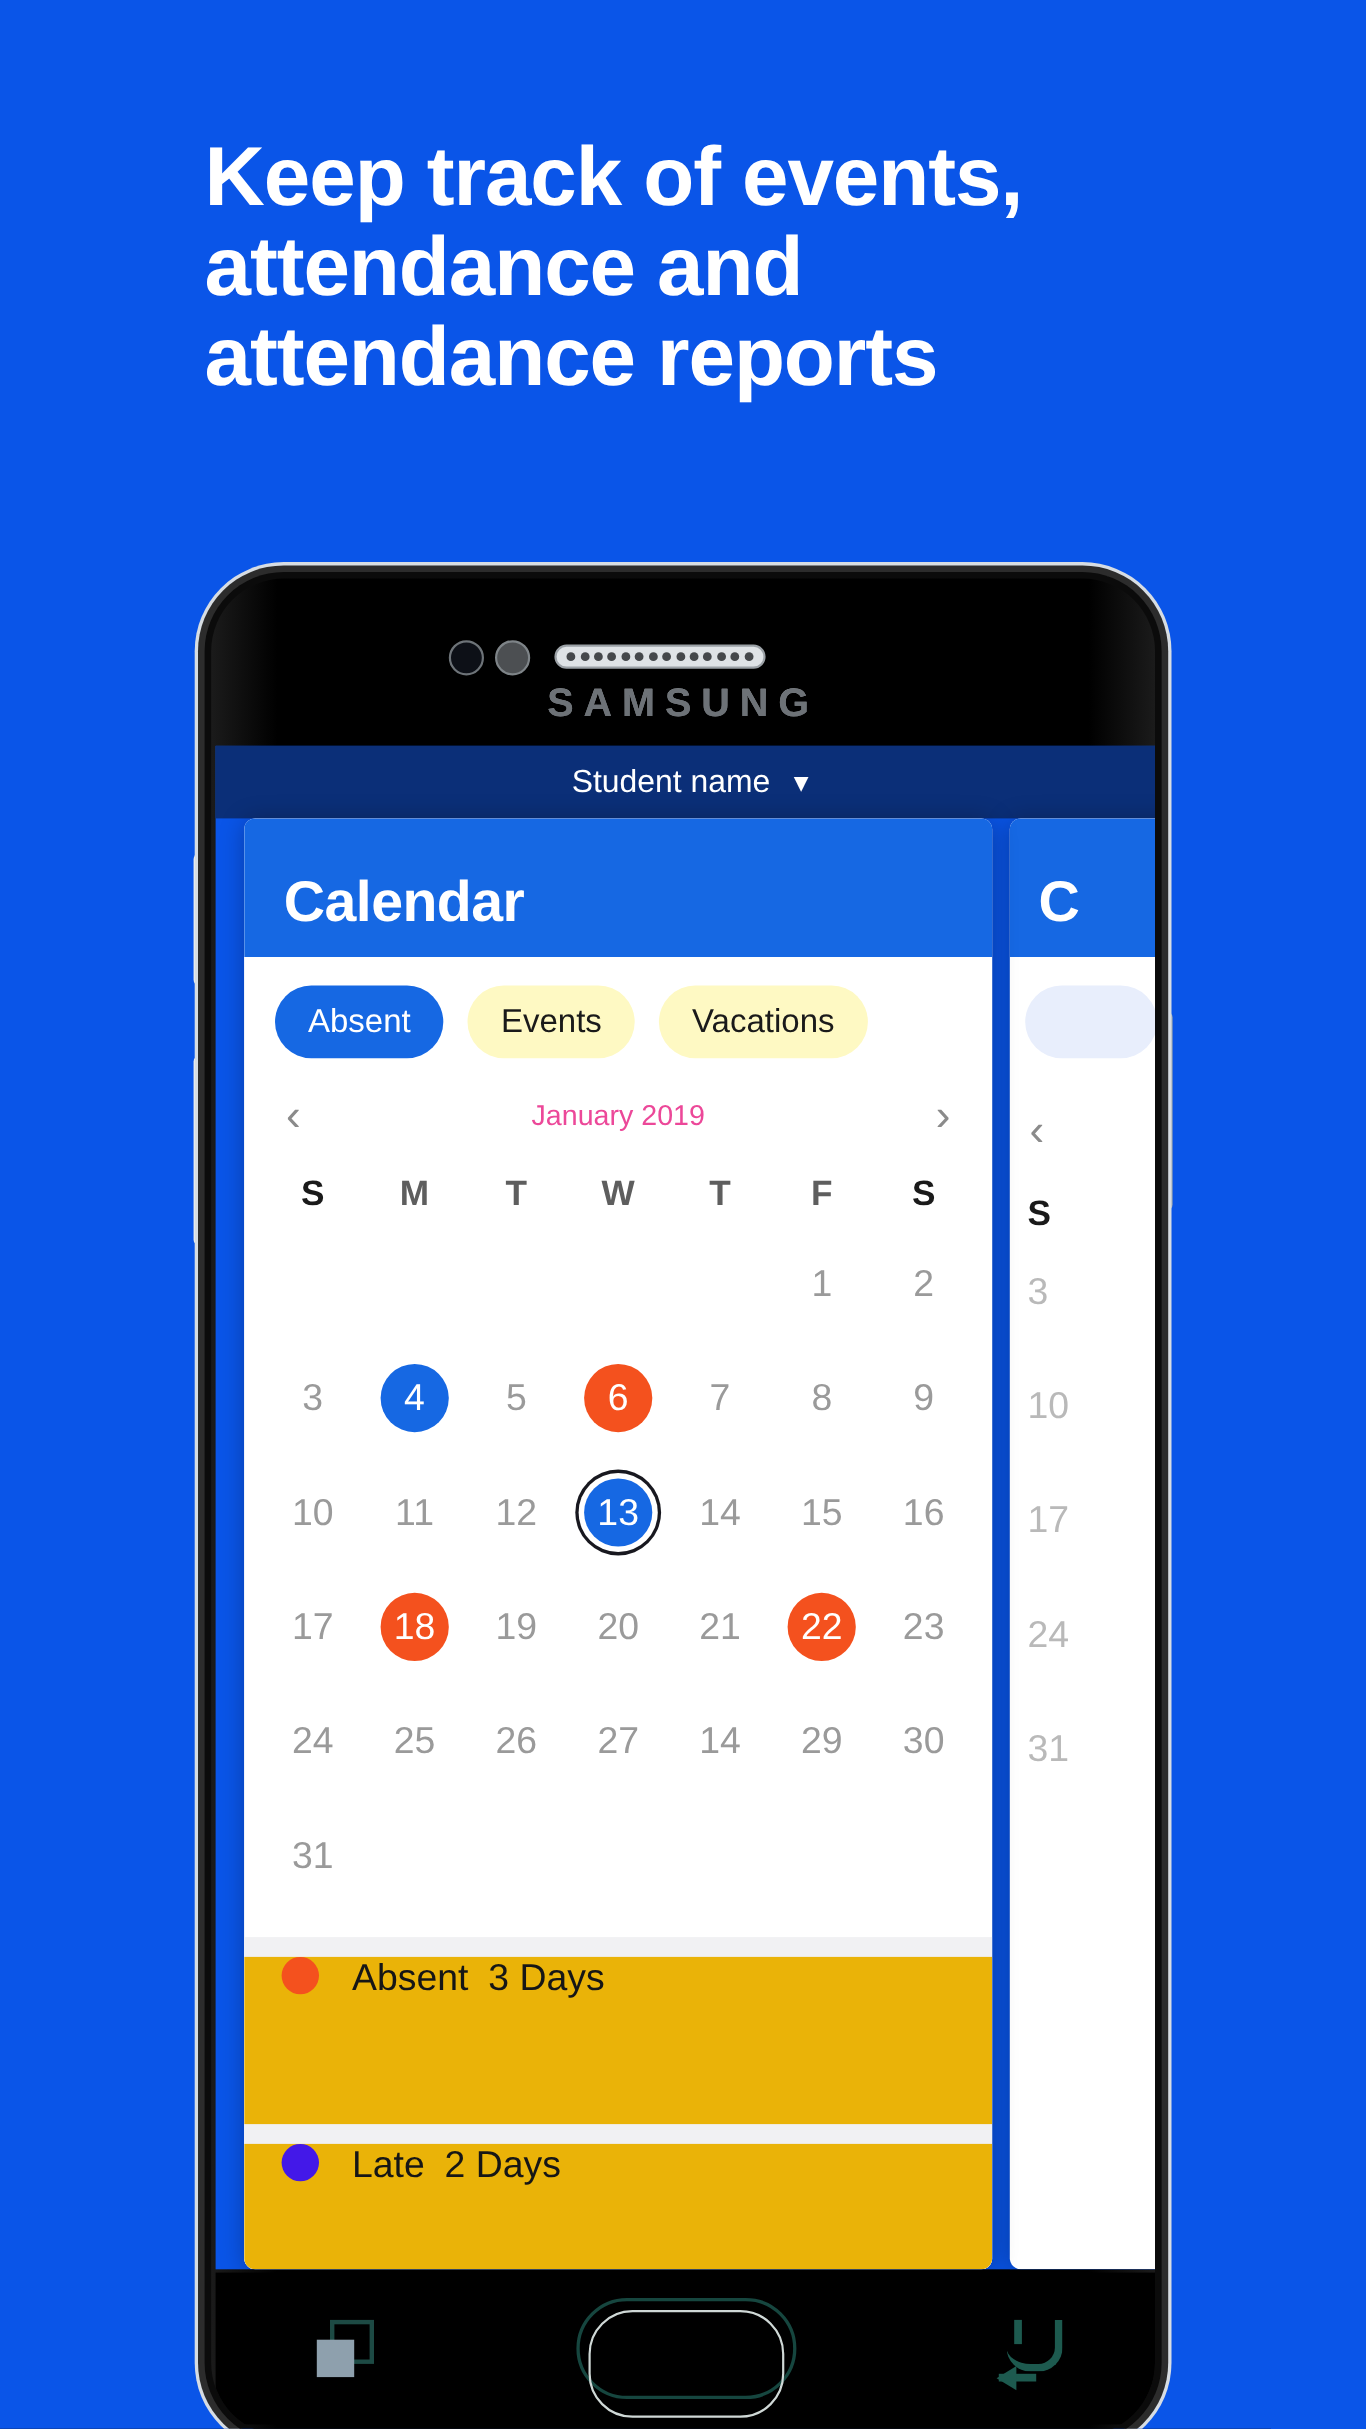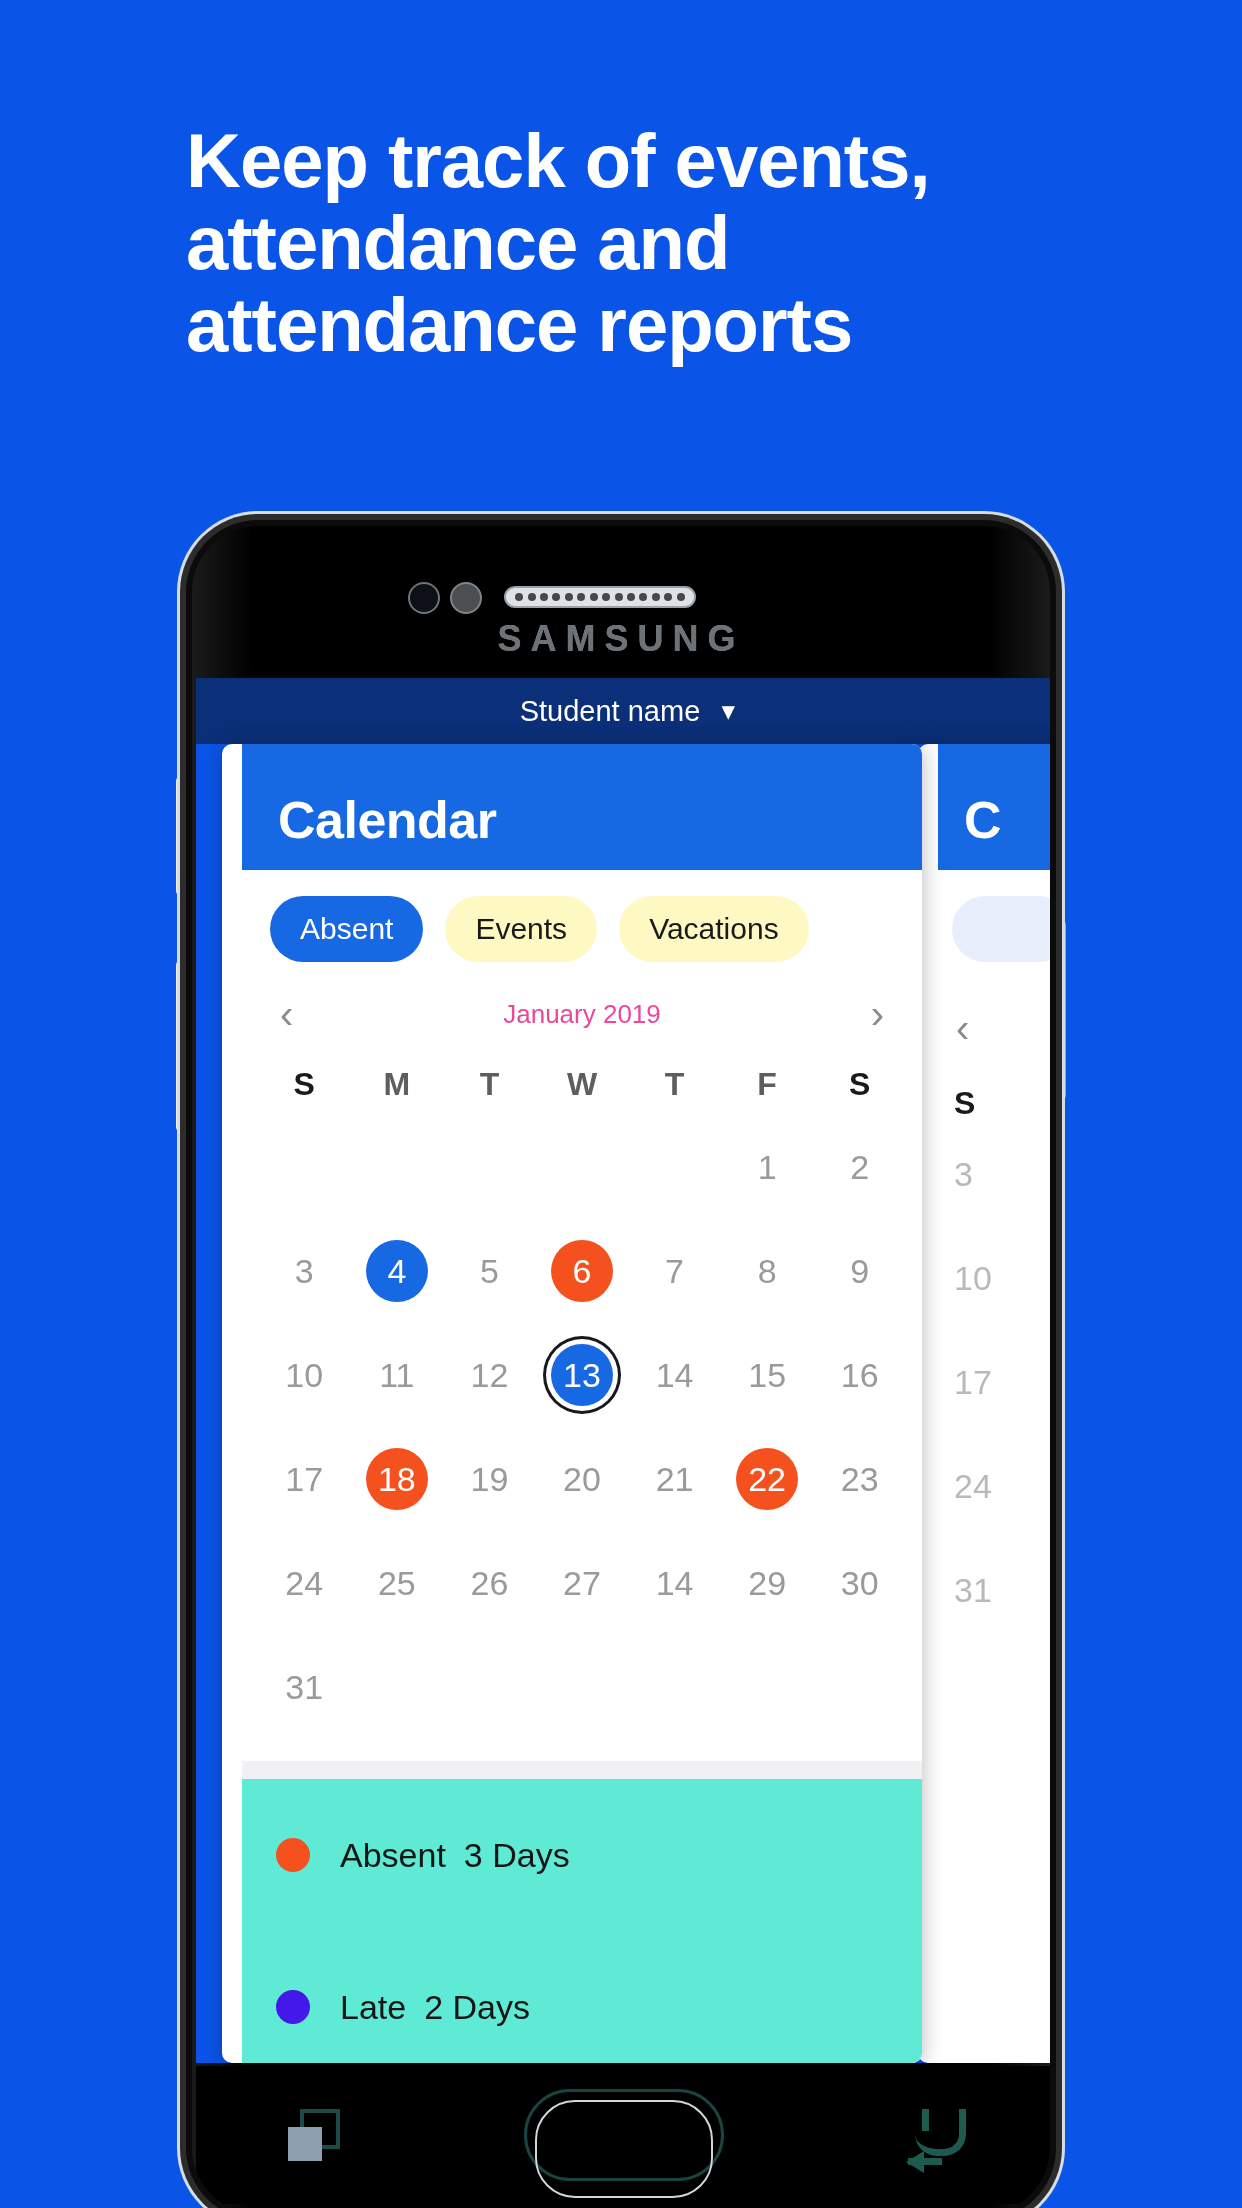--- a/index.html
+++ b/index.html
@@ -72,21 +72,20 @@
     font-size:29px;
   }
   .statusbar .chev{margin-left:22px;font-size:24px;font-weight:bold;display:inline-block;}
 
   
   .deck{position:relative;height:1319px;}
   .card{
     position:absolute;top:0;background:#ffffff;border-radius:10px;
     box-shadow:0 2px 22px rgba(0,0,0,.28);
     overflow:hidden;
-    padding-left:20px;
   }
   .card-main{left:26px;width:680px;height:1319px;}
   .card-peek{left:722px;width:300px;height:1319px;}
 
   .card-head{
     height:126px;background:#1668e3;position:relative;
   }
   .card-head .title{
     position:absolute;left:36px;bottom:20px;
     color:#fff;font-size:52px;font-weight:bold;letter-spacing:-.5px;
@@ -124,21 +123,22 @@
     width:62px;height:62px;border-radius:50%;
     display:flex;align-items:center;justify-content:center;
   }
   .pill.blue{background:#1668e3;color:#fff;}
   .pill.orange{background:#f4511e;color:#fff;}
   .pill.today{background:#1668e3;color:#fff;box-shadow:0 0 0 5px #fff, 0 0 0 8px #18181f;text-align:center;}
 
   
   .legendwrap{background:#f1f1f3;padding:18px 0 0 0;}
   .legend{
-    background:#5eead4;height:152px;display:flex;align-items:center;padding-left:34px;
+    background:#eab308;height:152px;display:flex;padding-left:34px;
+    margin-bottom:18px;
   }
   .dot{width:34px;height:34px;border-radius:50%;margin-right:30px;flex:none;}
   .dot.orange{background:#f4511e;}
   .dot.purple{background:#4318e8;}
   .legend .txt{font-size:34px;color:#161616;}
   .legend .txt b{font-weight:normal;}
   .legend .txt .cnt{margin-left:18px;}
 
   
   .peek-head{height:126px;background:#1668e3;position:relative;}

